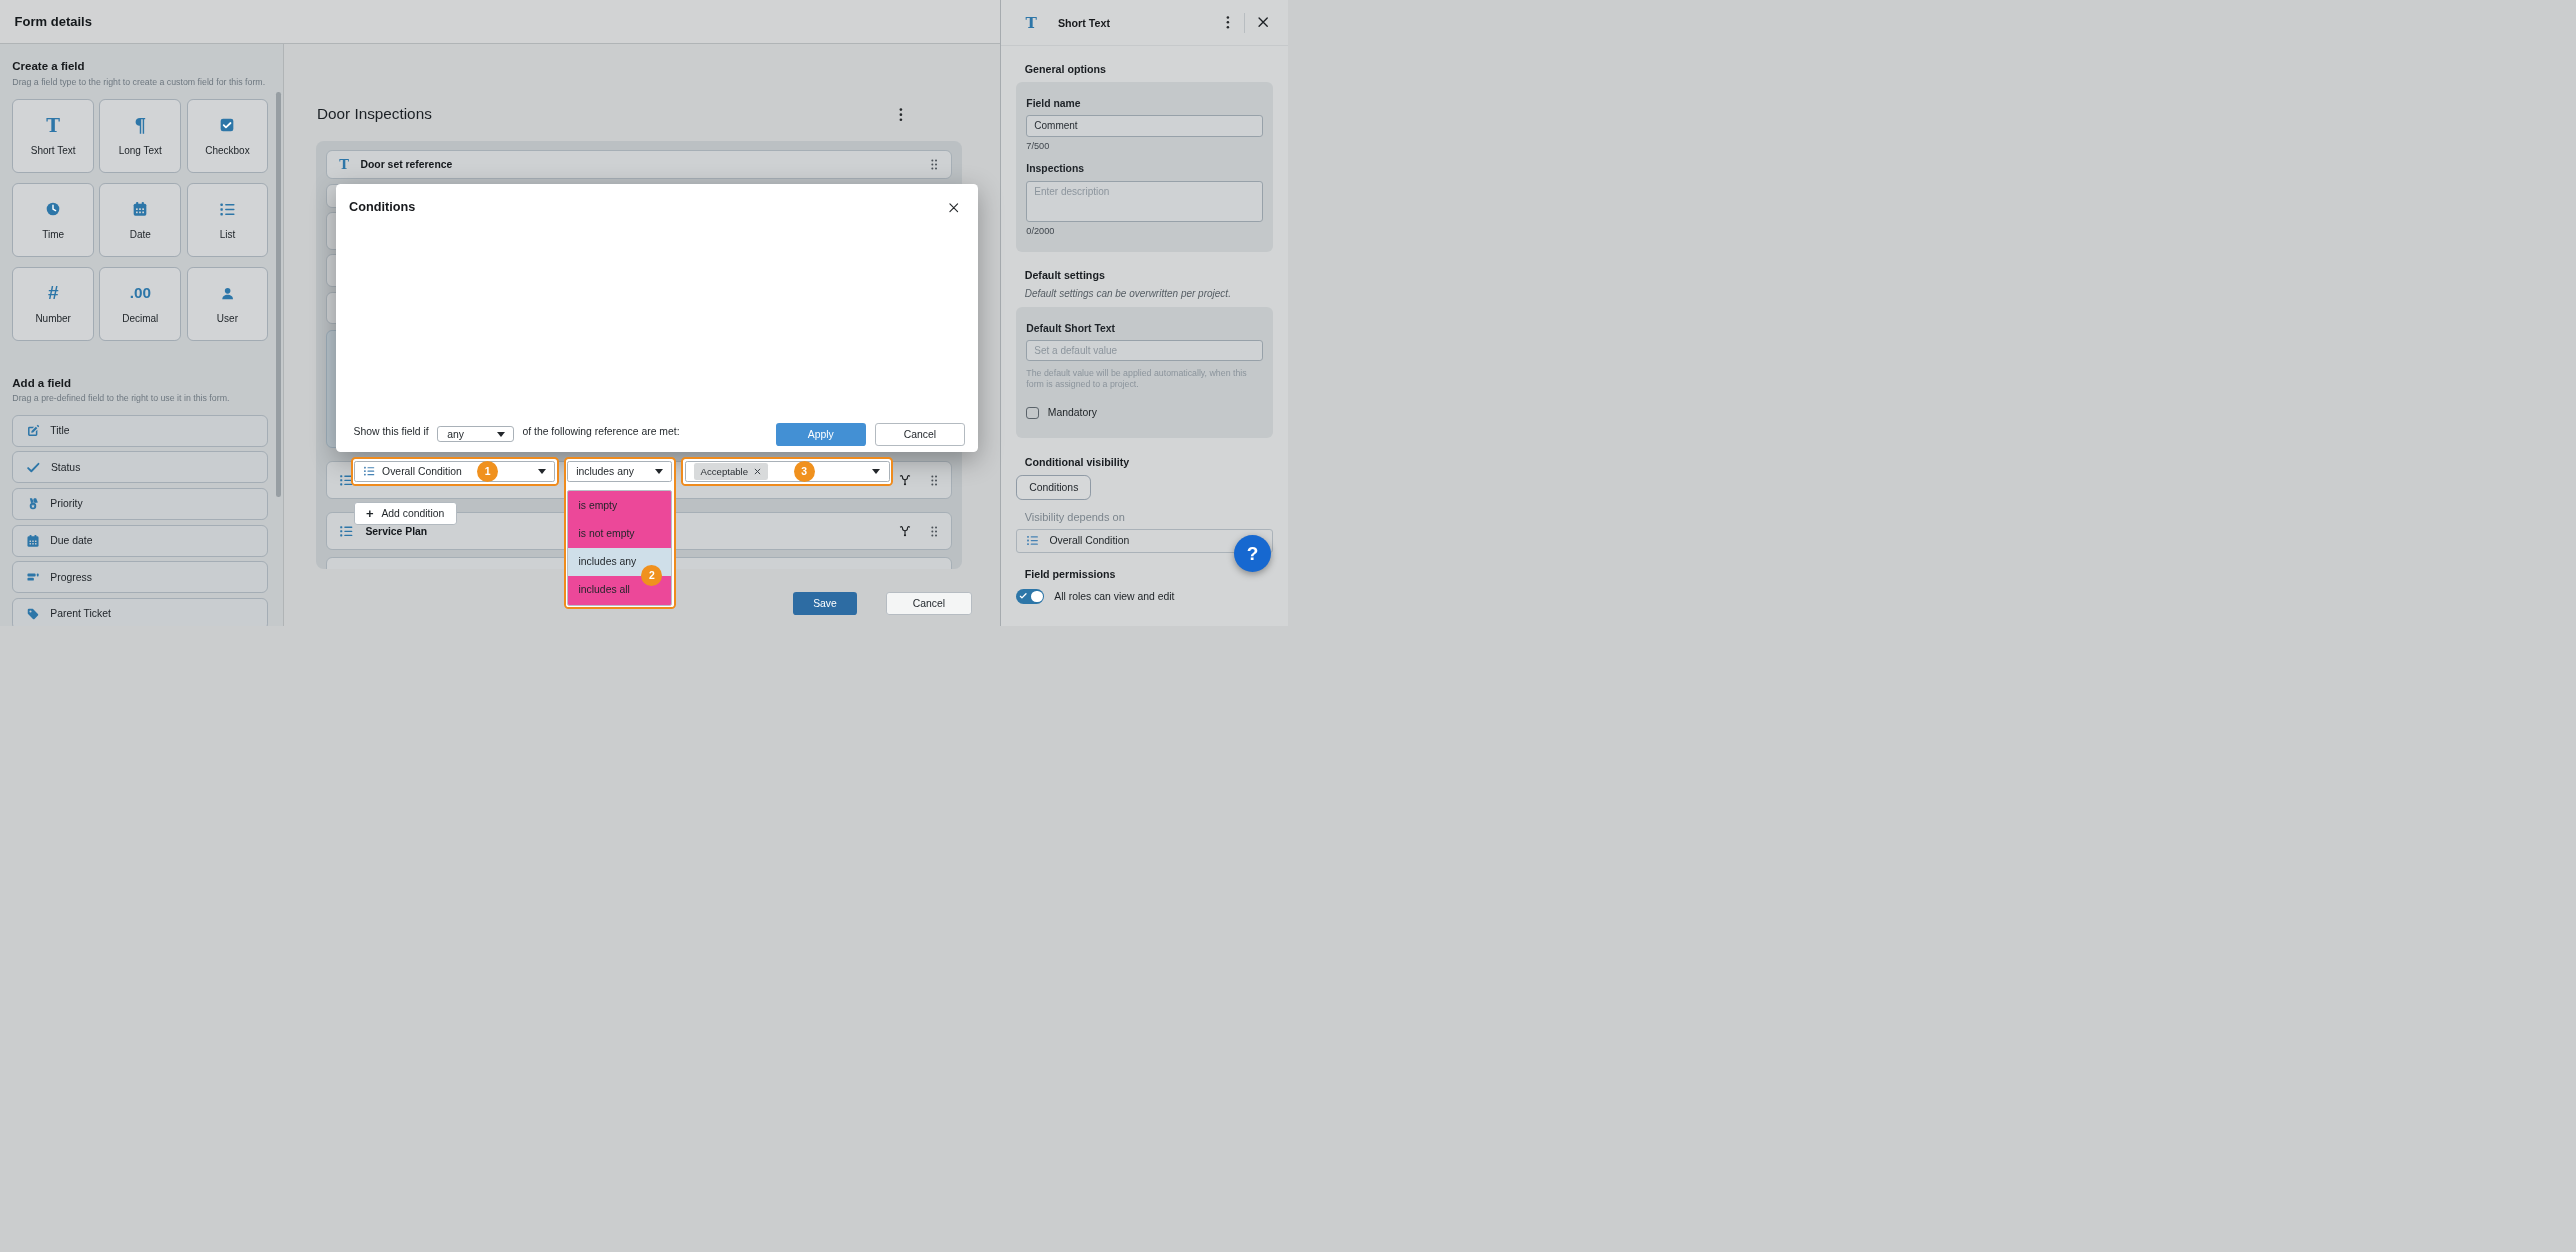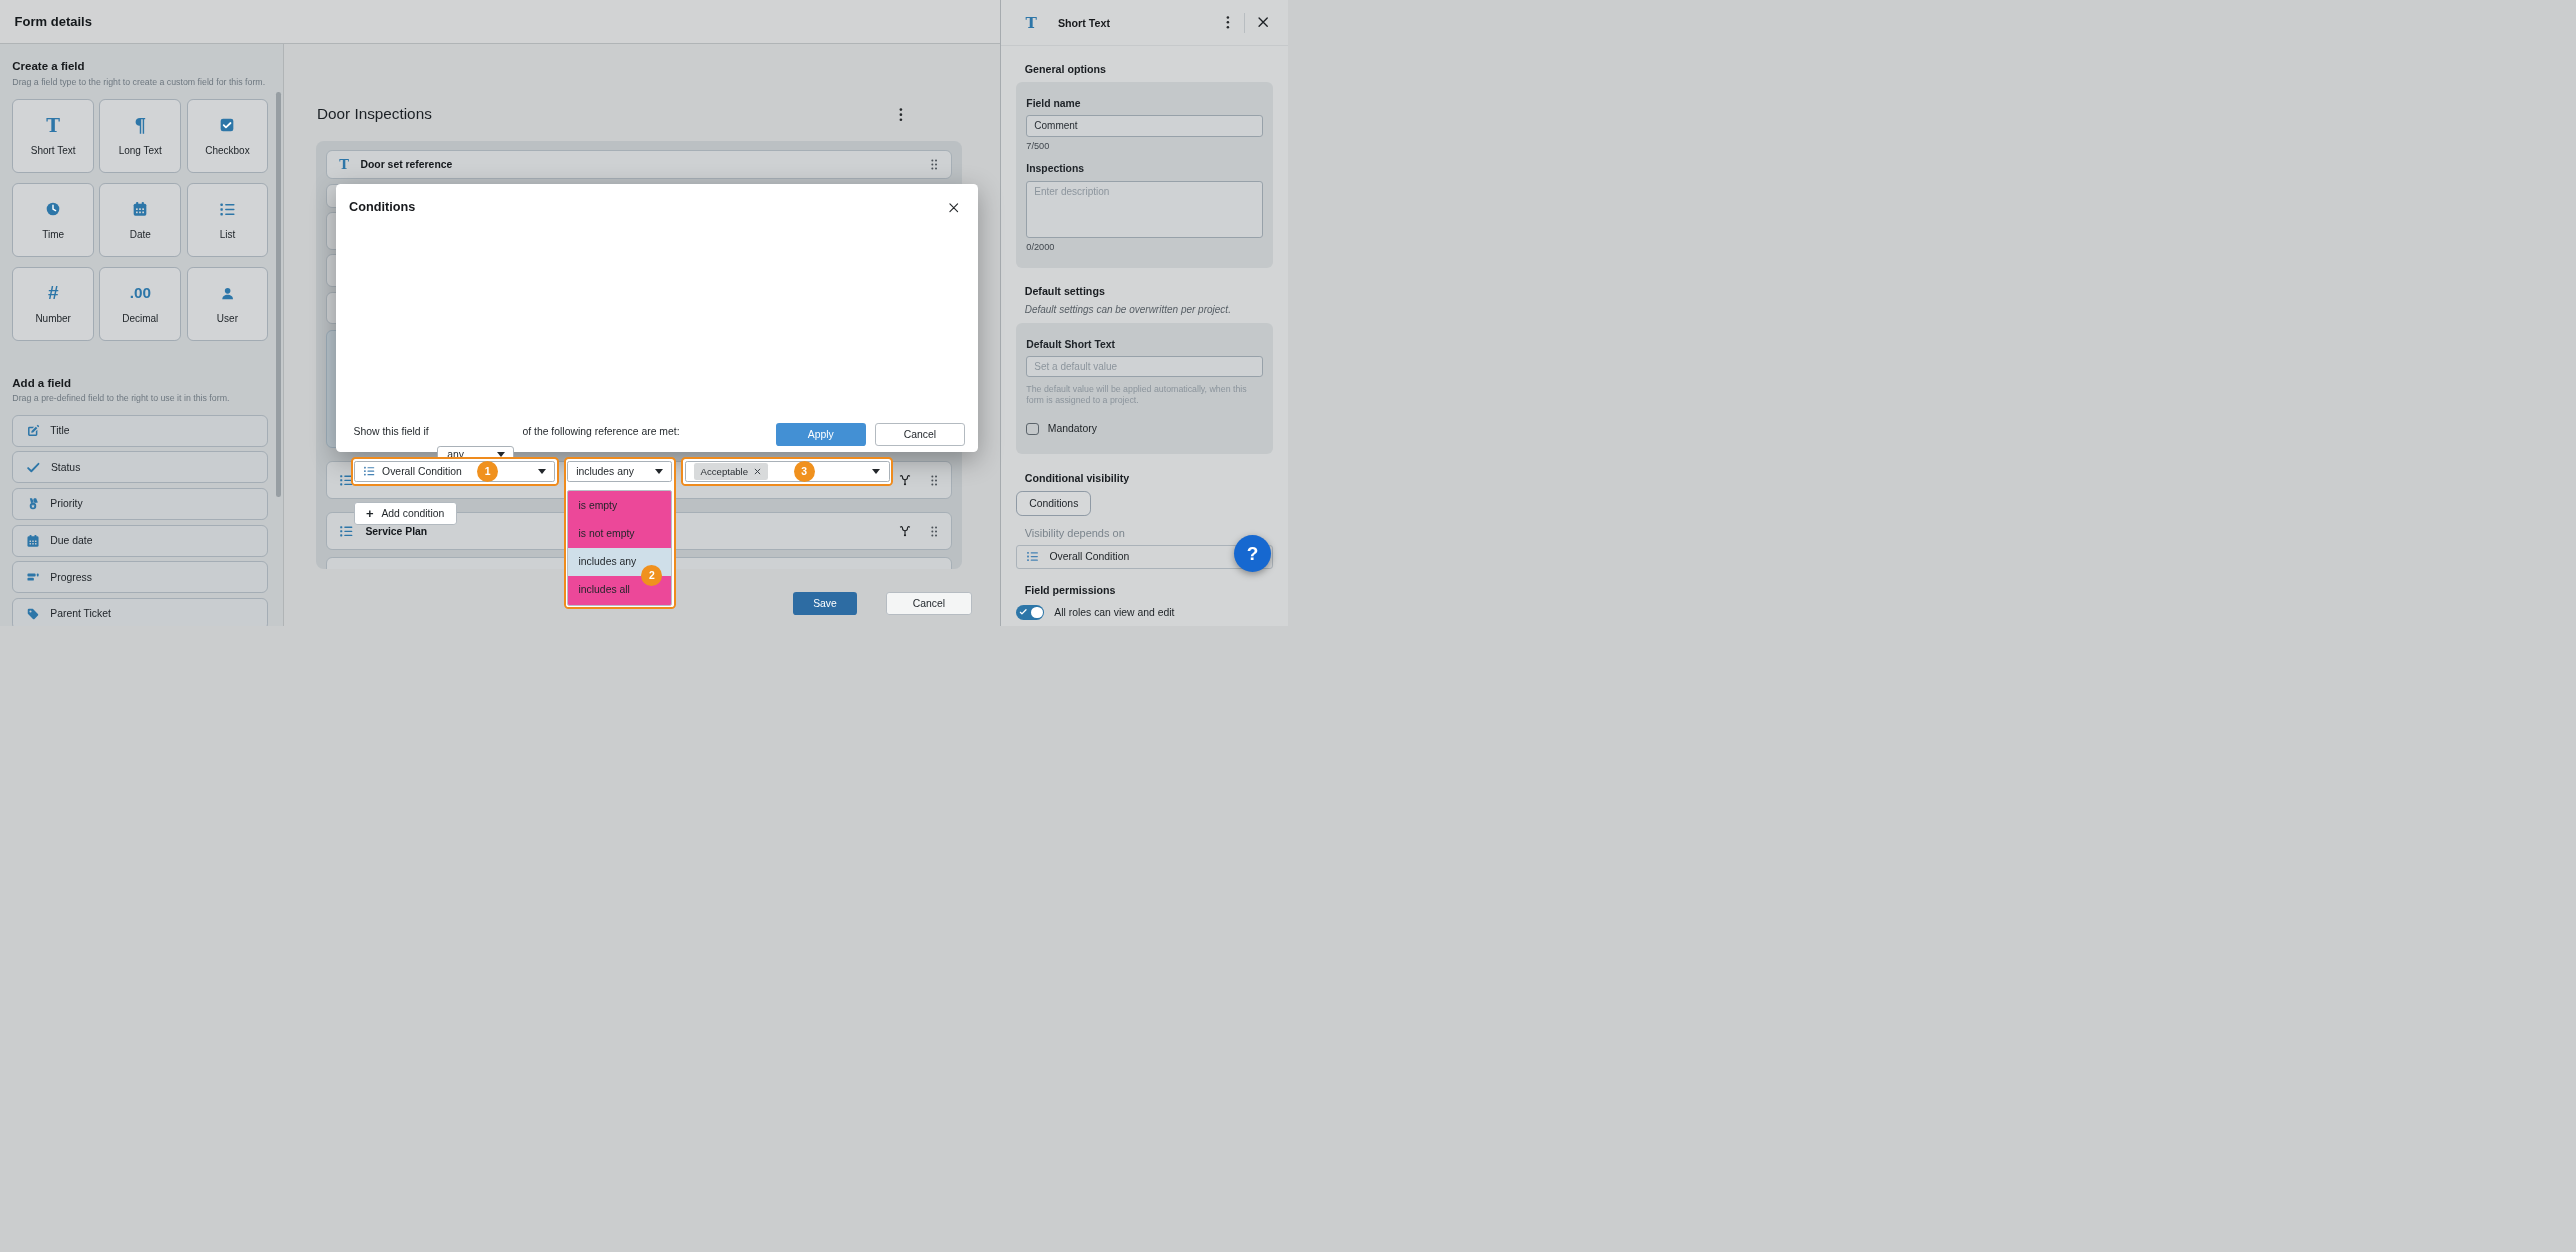--- a/index.html
+++ b/index.html
@@ -57,21 +57,21 @@
   .cancel-btn{position:absolute;left:601px;top:548px;width:86px;height:23px;background:#f4f5f5;color:#24292e;
     border:0.8px solid #b6bcc2;border-radius:3.1px;display:flex;align-items:center;justify-content:center;font-size:10.4px;cursor:pointer;}
 
   
   .modal{position:absolute;left:336px;top:184px;width:642px;height:268px;background:#fff;border-radius:4.6px;
     box-shadow:0 7.7px 26px rgba(0,0,0,.3);z-index:10;}
   .modal-title{position:absolute;left:13px;top:16px;font-size:12.7px;font-weight:bold;color:#17191c;}
   .modal-close{position:absolute;right:18.4px;top:18.4px;cursor:pointer;}
   .show-line{position:absolute;left:17.6px;top:242px;display:flex;align-items:flex-start;gap:8.4px;font-size:10.4px;color:#1f2428;}
   .mini-select{width:77px;height:16px;background:#fff;border:0.8px solid #a9b1b8;border-radius:3.1px;
-    display:flex;align-items:center;padding:0 9.2px;position:relative;cursor:pointer;font-size:10.4px;margin-top:20px;}
+    display:flex;align-items:center;padding:0 9.2px;position:relative;cursor:pointer;font-size:10.4px;}
   .caret{position:absolute;right:8.4px;top:50%;margin-top:-2.3px;width:0;height:0;
     border-left:4.6px solid transparent;border-right:4.6px solid transparent;border-top:5.4px solid #23272b;}
   .cond-row{position:absolute;left:14.6px;top:273px;display:flex;gap:5.4px;align-items:flex-start;height:29px;}
   .owrap{border:2.3px solid #ef8b1d;border-radius:4.6px;padding:1.5px;background:#fff;}
   .owrap .inner{height:21.5px;border:0.8px solid #a9b1b8;border-radius:2.3px;background:#fff;
     display:flex;align-items:center;gap:7px;padding:0 23px 0 7.7px;position:relative;font-size:10.4px;color:#1f2428;cursor:pointer;}
   .w1{width:208px;}.w2{width:112px;position:relative;z-index:5;}.w3{width:212px;}
   .badge{width:21px;height:21px;border-radius:50%;background:#f0911e;color:#fff;font-size:10.4px;font-weight:bold;
     display:flex;align-items:center;justify-content:center;flex:none;}
   .op-list{margin-top:8px;background:#ec4899;border:0.8px solid #b8bfc5;border-radius:2.3px;padding:0.8px 0;}
@@ -98,21 +98,21 @@
   .panel-kebab{margin-left:auto;cursor:pointer;display:flex;}
   .v-div{width:0.8px;height:20px;background:#b8bdc1;margin:0 12.3px 0 14px;}
   .panel-close{cursor:pointer;display:flex;}
   .panel-body{padding:0 15.3px;}
   .sec-h{font-size:10.7px;font-weight:bold;color:#191d21;margin:17px 0 7px 8.4px;}
   .pcard{background:#c4c8ca;border-radius:6.1px;padding:16px 10px;}
   .plabel{font-size:10.4px;font-weight:bold;color:#20252a;}
   .pinput{display:block;margin-top:6.1px;width:100%;height:21.5px;border:0.8px solid #97a1a9;border-radius:3.1px;
     background:#cfd2d4;padding:0 7px;font-size:10px;color:#272d33;font-family:inherit;outline:none;}
   .pinput::placeholder,.ptext::placeholder{color:#8c959d;}
-  .ptext{display:block;margin-top:6.1px;width:100%;height:57px;border:0.8px solid #97a1a9;border-radius:3.1px;
+  .ptext{display:block;margin-top:6.1px;width:100%;height:41px;border:0.8px solid #97a1a9;border-radius:3.1px;
     background:#cfd2d4;padding:4.6px 7px;font-size:10px;color:#272d33;font-family:inherit;resize:none;outline:none;}
   .counter{font-size:9.2px;color:#40474e;margin-top:4.6px;}
   .gap16{height:12.3px;}
   .note{font-style:italic;font-size:10px;color:#555d64;margin:0 0 7.7px 8.4px;}
   .hint{font-size:8.8px;color:#8b949c;margin-top:6.1px;line-height:1.35;}
   .chk-row{display:flex;align-items:center;gap:9.2px;margin-top:15.3px;padding-bottom:3.1px;}
   .chk{width:12.3px;height:12.3px;border:1.2px solid #596269;border-radius:3.1px;background:transparent;cursor:pointer;}
   .chk-label{font-size:10.4px;color:#1d2226;}
   .cond-btn{margin-left:0;width:75px;height:24.5px;border:0.8px solid #8f9aa5;border-radius:6.1px;background:#d6d8d9;
     display:flex;align-items:center;justify-content:center;font-size:10.4px;color:#22272c;cursor:pointer;}

